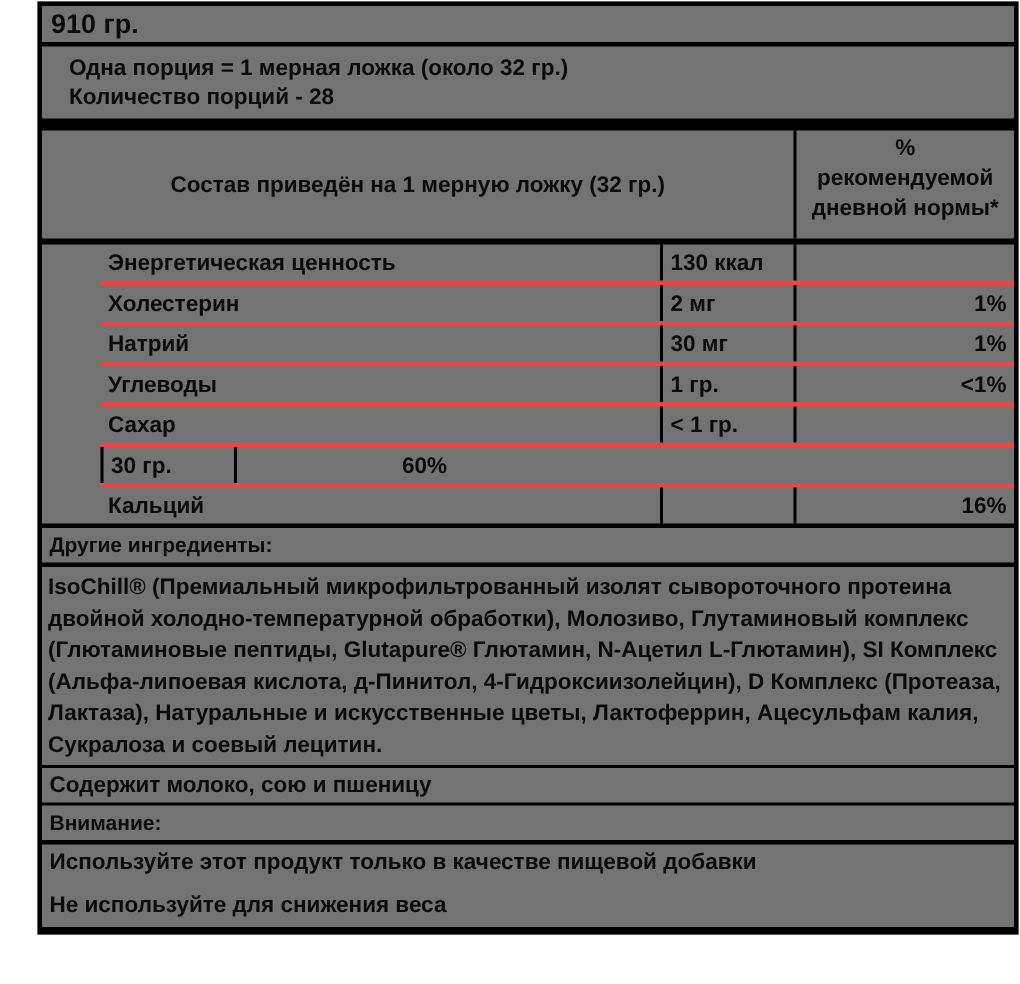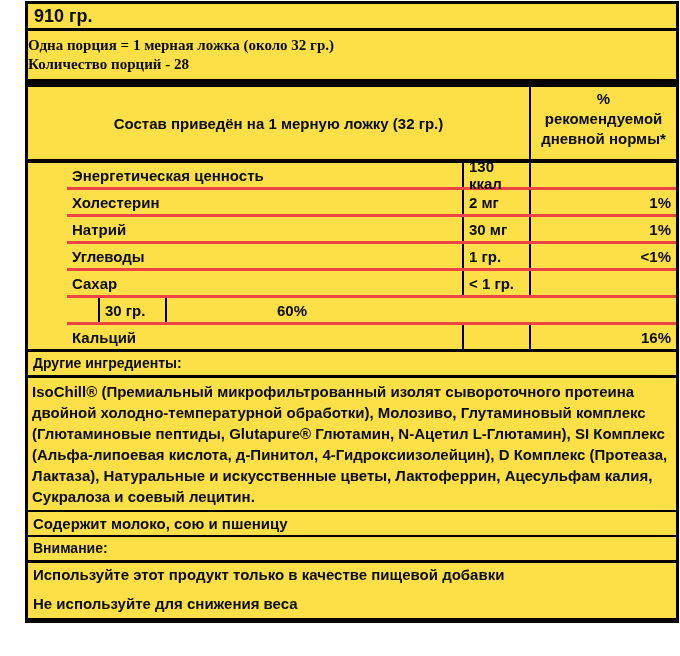--- a/index.html
+++ b/index.html
@@ -12,39 +12,38 @@
     height: 656px;
     font-family: "Liberation Sans", sans-serif;
     font-weight: bold;
     color: #0b0b0b;
     -webkit-font-smoothing: antialiased;
   }
   .label {
     box-sizing: border-box;
     width: 654px;
     margin: 1px 0 0 25px;
-    background: #fde047;
+    background: #737373;
     border: 3px solid #000;
     border-bottom-width: 5px;
   }
   .sec { border-bottom: 2px solid #000; }
   .sec:last-child { border-bottom: none; }
 
   .title {
     font-size: 18px;
     line-height: 21px;
     padding: 2px 6px 1px 6px;
     border-bottom-width: 3px;
   }
   .serving {
     font-size: 15px;
     line-height: 19px;
-    padding: 5px 0;
+    padding: 5px 18px;
     border-bottom-width: 8px;
-    font-family: Liberation Serif, serif;
   }
   .header-row {
     display: flex;
     height: 72px;
     font-size: 15px;
     border-bottom-width: 4px;
   }
   .hcell-left {
     flex: 1;
     display: flex;
@@ -64,24 +63,23 @@
   .nrow {
     display: flex;
     height: 24px;
     border-top: 3px solid #ef4444;
     font-size: 15px;
   }
   .nrow:first-child { border-top: none; }
   .ncell { display: flex; align-items: center; box-sizing: border-box; }
   .ncell.name { flex: 1; padding-left: 5px; }
   .ncell.amount {
-    width: 67px;
+    width: 89px;
     border-left: 2px solid #000;
     padding-left: 5px;
-    margin-left: 31px;
   }
   .ncell.dv {
     width: 147px;
     border-left: 2px solid #000;
     padding-right: 5px;
     justify-content: flex-end;
     text-align: right;
   }
   .footnote {
     font-size: 15px;

